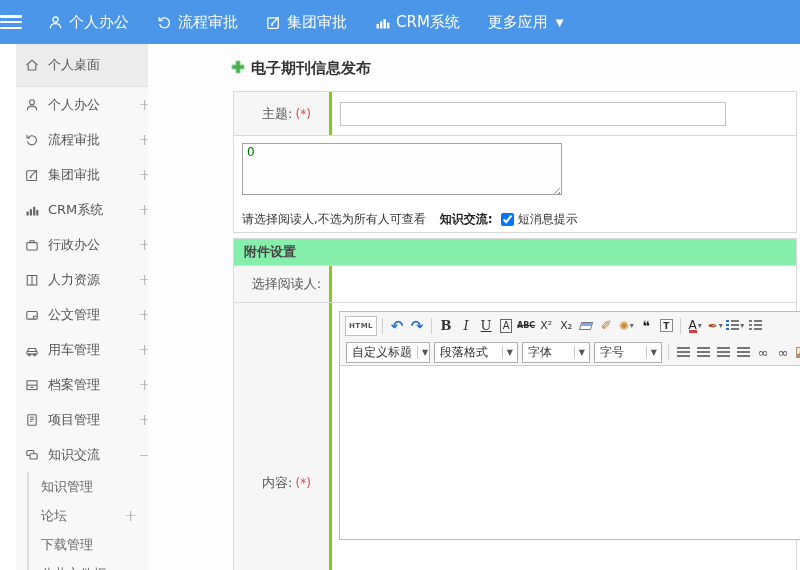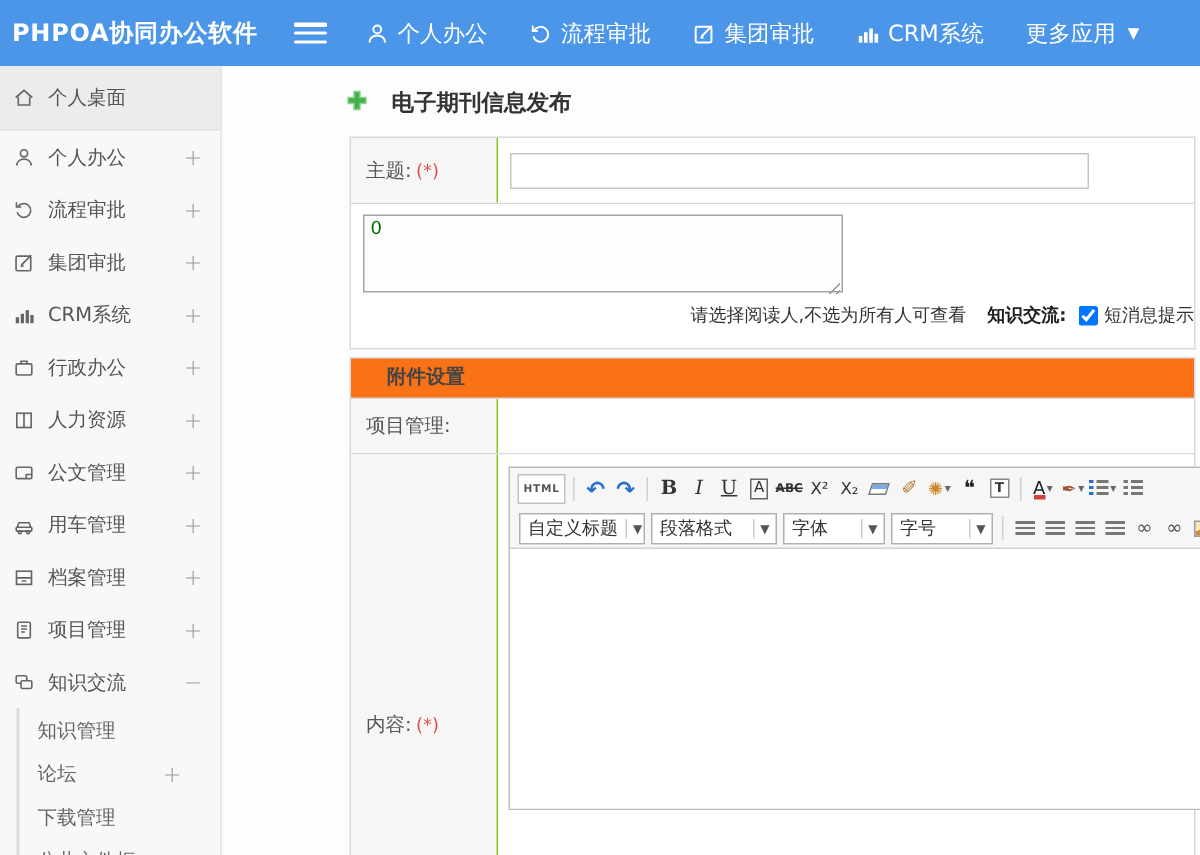--- a/index.html
+++ b/index.html
@@ -11,60 +11,60 @@
   .hdr { position:absolute; left:0; top:0; width:800px; height:44px; background:#4b96e8; display:flex; align-items:center; color:#fff; }
   .logo { width:196px; padding-left:8px; font-size:16px; font-weight:bold; letter-spacing:0.5px; white-space:nowrap; }
   .burger { width:22px; height:14px; display:flex; flex-direction:column; justify-content:space-between; margin-right:26px; cursor:pointer; }
   .burger span { display:block; height:2.5px; background:#fff; border-radius:1px; }
   .hnav { display:flex; align-items:center; gap:28px; font-size:15px; }
   .hnav .nitem { display:flex; align-items:center; gap:6px; cursor:pointer; white-space:nowrap; }
   .hnav svg { display:block; }
   .hcaret { font-size:10px; margin-left:2px; }
 
   
-  .sb { position:absolute; left:0; top:44px; width:148px; bottom:0; background:#f8f8f8; border-right:1px solid #e2e2e2; overflow:hidden; }
+  .sb { position:absolute; left:16px; top:44px; width:148px; bottom:0; background:#f8f8f8; border-right:1px solid #e2e2e2; overflow:hidden; }
   .sb-item { display:flex; align-items:center; height:35px; padding:0 12px 0 9px; color:#555; cursor:pointer; }
   .sb-item.active { height:43px; background:#ececec; border-bottom:1px solid #e0e0e0; }
   .sb-item .sico { width:23px; display:flex; align-items:center; }
   .sb-item .slbl { flex:1; font-size:13px; }
   .sb-item .sign { color:#999; font-size:15px; font-weight:300; }
   .sb-sub { margin-left:11px; border-left:2px solid #dcdcdc; }
   .sb-subitem { display:flex; align-items:center; height:29px; padding:0 26px 0 12px; color:#666; font-size:13px; cursor:pointer; }
   .sb-subitem .slbl { flex:1; }
   .sb-subitem .sign { color:#999; font-size:15px; font-weight:300; }
 
   
   .main { position:absolute; left:148px; top:44px; right:0; bottom:0; background:#fdfdfd; overflow:hidden; }
-  .ptitle { display:flex; align-items:center; gap:16px; margin:15px 0 0 83px; }
+  .ptitle { display:flex; align-items:center; gap:6px; margin:15px 0 0 83px; }
   .ptitle h1 { font-size:15px; font-weight:bold; color:#333; }
 
   .tbl { margin-left:85px; width:564px; border:1px solid #d9d9d9; background:#fff; }
   .t1 { margin-top:13px; }
   .t2 { margin-top:5px; }
   .frow { display:flex; border-bottom:1px solid #d9d9d9; }
   .frow:last-child { border-bottom:none; }
-  .lblc { width:98px; flex:none; background:#f6f6f6; border-right:1px solid #84cc16; display:flex; align-items:center; padding-left:10px; color:#555; font-size:13px; }
+  .lblc { width:98px; flex:none; background:#f6f6f6; border-right:3px solid #84cc16; display:flex; align-items:center; padding-left:10px; color:#555; font-size:13px;justify-content:center; }
   .fldc { flex:1; background:#fff; min-width:0; }
   .req { color:#e24c4c; font-style:normal; margin-left:3px; font-size:12px; }
 
   .r-subject { height:44px; }
   .r-subject input { margin:10px 0 0 8px; width:386px; height:24px; border:1px solid #c4c4c4; background:#fff; font-size:13px; padding:0 4px; }
 
   .r-readers { height:96px; }
   .r-readers .fldc { padding:7px 0 0 8px; }
   .ta-wrap { position:relative; display:inline-block; }
   .ta-wrap textarea { width:320px; height:52px; border:1px solid #a3a3a3; background:#fdfdfd; resize:none; font-size:12px; color:#007000; padding:1px 4px; font-family:"DejaVu Sans",sans-serif; }
   .ta-wrap .grip { position:absolute; right:2px; bottom:3px; width:8px; height:8px; clip-path:polygon(100% 0,100% 100%,0 100%); background:repeating-linear-gradient(135deg,#999 0 1px,transparent 1px 3px); }
   .linkline { margin-top:2px; }
   a.blk { color:#3875d7; text-decoration:none; font-size:12px; cursor:pointer; }
-  .hintline { margin-top:3px; font-size:12px; color:#333; display:flex; align-items:center;justify-content:flex-end; }
+  .hintline { margin-top:13px; font-size:12px; color:#333; display:flex; align-items:center; }
   .hintline b { margin-left:14px; color:#222; }
   .hintline input { margin:0 4px 0 8px; width:13px; height:13px; }
 
-  .sec-hdr { height:27px; line-height:26px; background:#f97316; font-weight:bold; font-size:13px; color:#444; padding-left:24px; border-bottom:1px solid #d9d9d9; }
+  .sec-hdr { height:27px; line-height:26px; background:#86efac; font-weight:bold; font-size:13px; color:#444; padding-left:10px; border-bottom:1px solid #d9d9d9; }
   .r-uploaded { height:37px; }
   .r-attop { height:40px; }
   .r-attop .fldc { display:flex; align-items:center; padding-left:8px; }
 
   .r-content { height:360px; }
   .r-content .fldc { padding:8px 0 0 7px; }
 
   
   .editor { width:475px; border:1px solid #bcbcbc; background:#fff; }
   .tb { display:flex; align-items:center; background:#f6f6f6; padding:2px 4px; height:27px; overflow:hidden; white-space:nowrap; }
@@ -96,21 +96,20 @@
   .tsel .scaret { font-size:8px; color:#555; border-left:1px solid #ccc; padding:2px 1px 2px 4px; margin-left:5px; }
   .w1{width:84px;} .w2{width:84px;} .w3{width:68px;} .w4{width:68px;}
   .canvas { height:173px; background:#fff; }
 </style>
 </head>
 <body>
 
 <div class="page">
 
   <div class="hdr">
-    <div class="logo">PHPOA协同办公软件</div>
     <div class="burger">
         <span></span>
         <span></span>
         <span></span>
       </div>
     <div class="hnav">
       <div class="nitem">
         <span>
             <svg width="15" height="15" viewBox="0 0 15 15" fill="none" stroke="#fff" stroke-width="1.3">
               <circle cx="7.5" cy="4.6" r="2.6"></circle>
@@ -335,21 +334,21 @@
             <span>短消息提示</span>
           </div>
         </div>
       </div>
     </div>
 
     <div class="tbl t2">
       <div class="sec-hdr">附件设置</div>
       <div class="frow r-uploaded">
         <div class="lblc">
-          <span>项目管理:</span>
+          <span>选择阅读人:</span>
         </div>
         <div class="fldc"></div>
       </div>
       <div class="frow r-content">
         <div class="lblc">
           <span>内容:</span>
           <em class="req">(*)</em>
         </div>
         <div class="fldc">
           <div class="editor">

